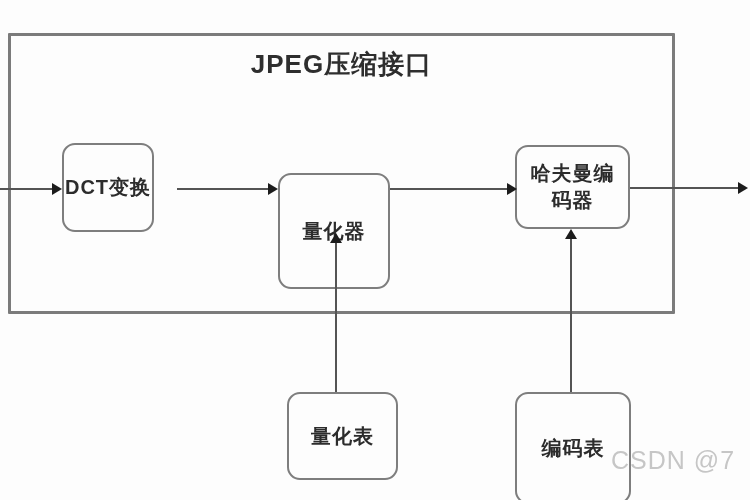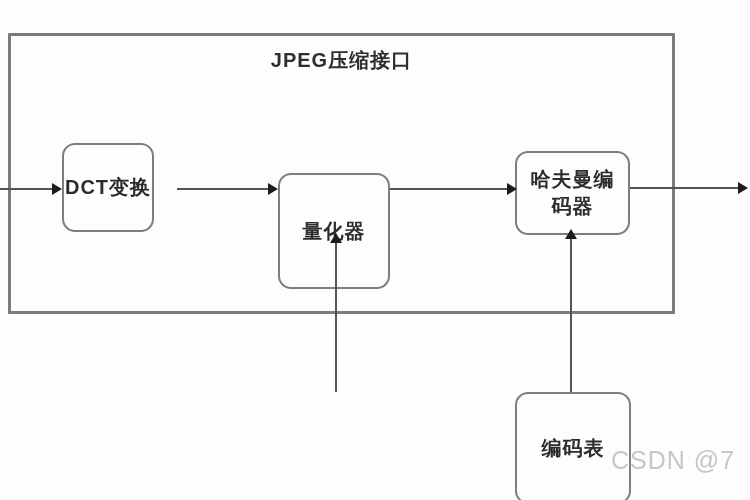--- a/index.html
+++ b/index.html
@@ -8,33 +8,33 @@
     background:#fdfdfd;
     font-family:"Liberation Sans","DejaVu Sans",sans-serif;
   }
   .outer-box{
     position:absolute;left:8px;top:33px;width:667px;height:281px;
     border:3px solid #7b7b7b;box-sizing:border-box;background:transparent;
     border-radius:1px;
   }
   .diagram-title{
     position:absolute;left:8px;top:47px;width:667px;
-    text-align:center;font-size:20px;font-weight:bold;color:#2e2e2e;
+    text-align:center;font-size:26px;font-weight:bold;color:#2e2e2e;
     letter-spacing:1px;
   }
   .node{
     position:absolute;box-sizing:border-box;
     border:2.5px solid #7e7e7e;border-radius:13px;background:#fdfdfd;
     display:flex;align-items:center;justify-content:center;
     font-size:20px;font-weight:bold;color:#2c2c2c;
     text-align:center;line-height:1.35;letter-spacing:1px;
   }
   .node-dct{left:62px;top:143px;width:92px;height:89px;}
   .node-quantizer{left:278px;top:143px;width:112px;height:116px;margin-top:30px;}
-  .node-huffman{left:515px;top:151px;width:115px;height:84px;padding:0 12px;}
+  .node-huffman{left:515px;top:145px;width:115px;height:84px;padding:0 12px;}
   .node-quant-table{left:287px;top:392px;width:111px;height:88px;}
   .node-code-table{left:515px;top:392px;width:116px;height:112px;}
   .hline{position:absolute;height:2px;background:#545454;}
   .vline{position:absolute;width:2px;background:#545454;}
   .arrow-right{
     position:absolute;width:0;height:0;
     border-top:6px solid transparent;border-bottom:6px solid transparent;
     border-left:10px solid #1c1c1c;
   }
   .arrow-up{
@@ -53,20 +53,21 @@
 <div class="stage">
 
   <div class="outer-box"></div>
 
   <div class="diagram-title">JPEG压缩接口</div>
 
   <div class="node node-dct">DCT变换</div>
   <div class="node node-quantizer">量化器</div>
   <div class="node node-huffman">哈夫曼编码器</div>
 
+  <div class="node node-quant-table">量化表</div>
   <div class="node node-code-table">编码表</div>
 
   <div class="hline" style="left:0;top:188px;width:53px;"></div>
   <div class="arrow-right" style="left:52px;top:183px;"></div>
 
   <div class="hline" style="left:177px;top:188px;width:93px;"></div>
   <div class="arrow-right" style="left:268px;top:183px;"></div>
 
   <div class="hline" style="left:390px;top:188px;width:118px;"></div>
   <div class="arrow-right" style="left:507px;top:183px;"></div>

